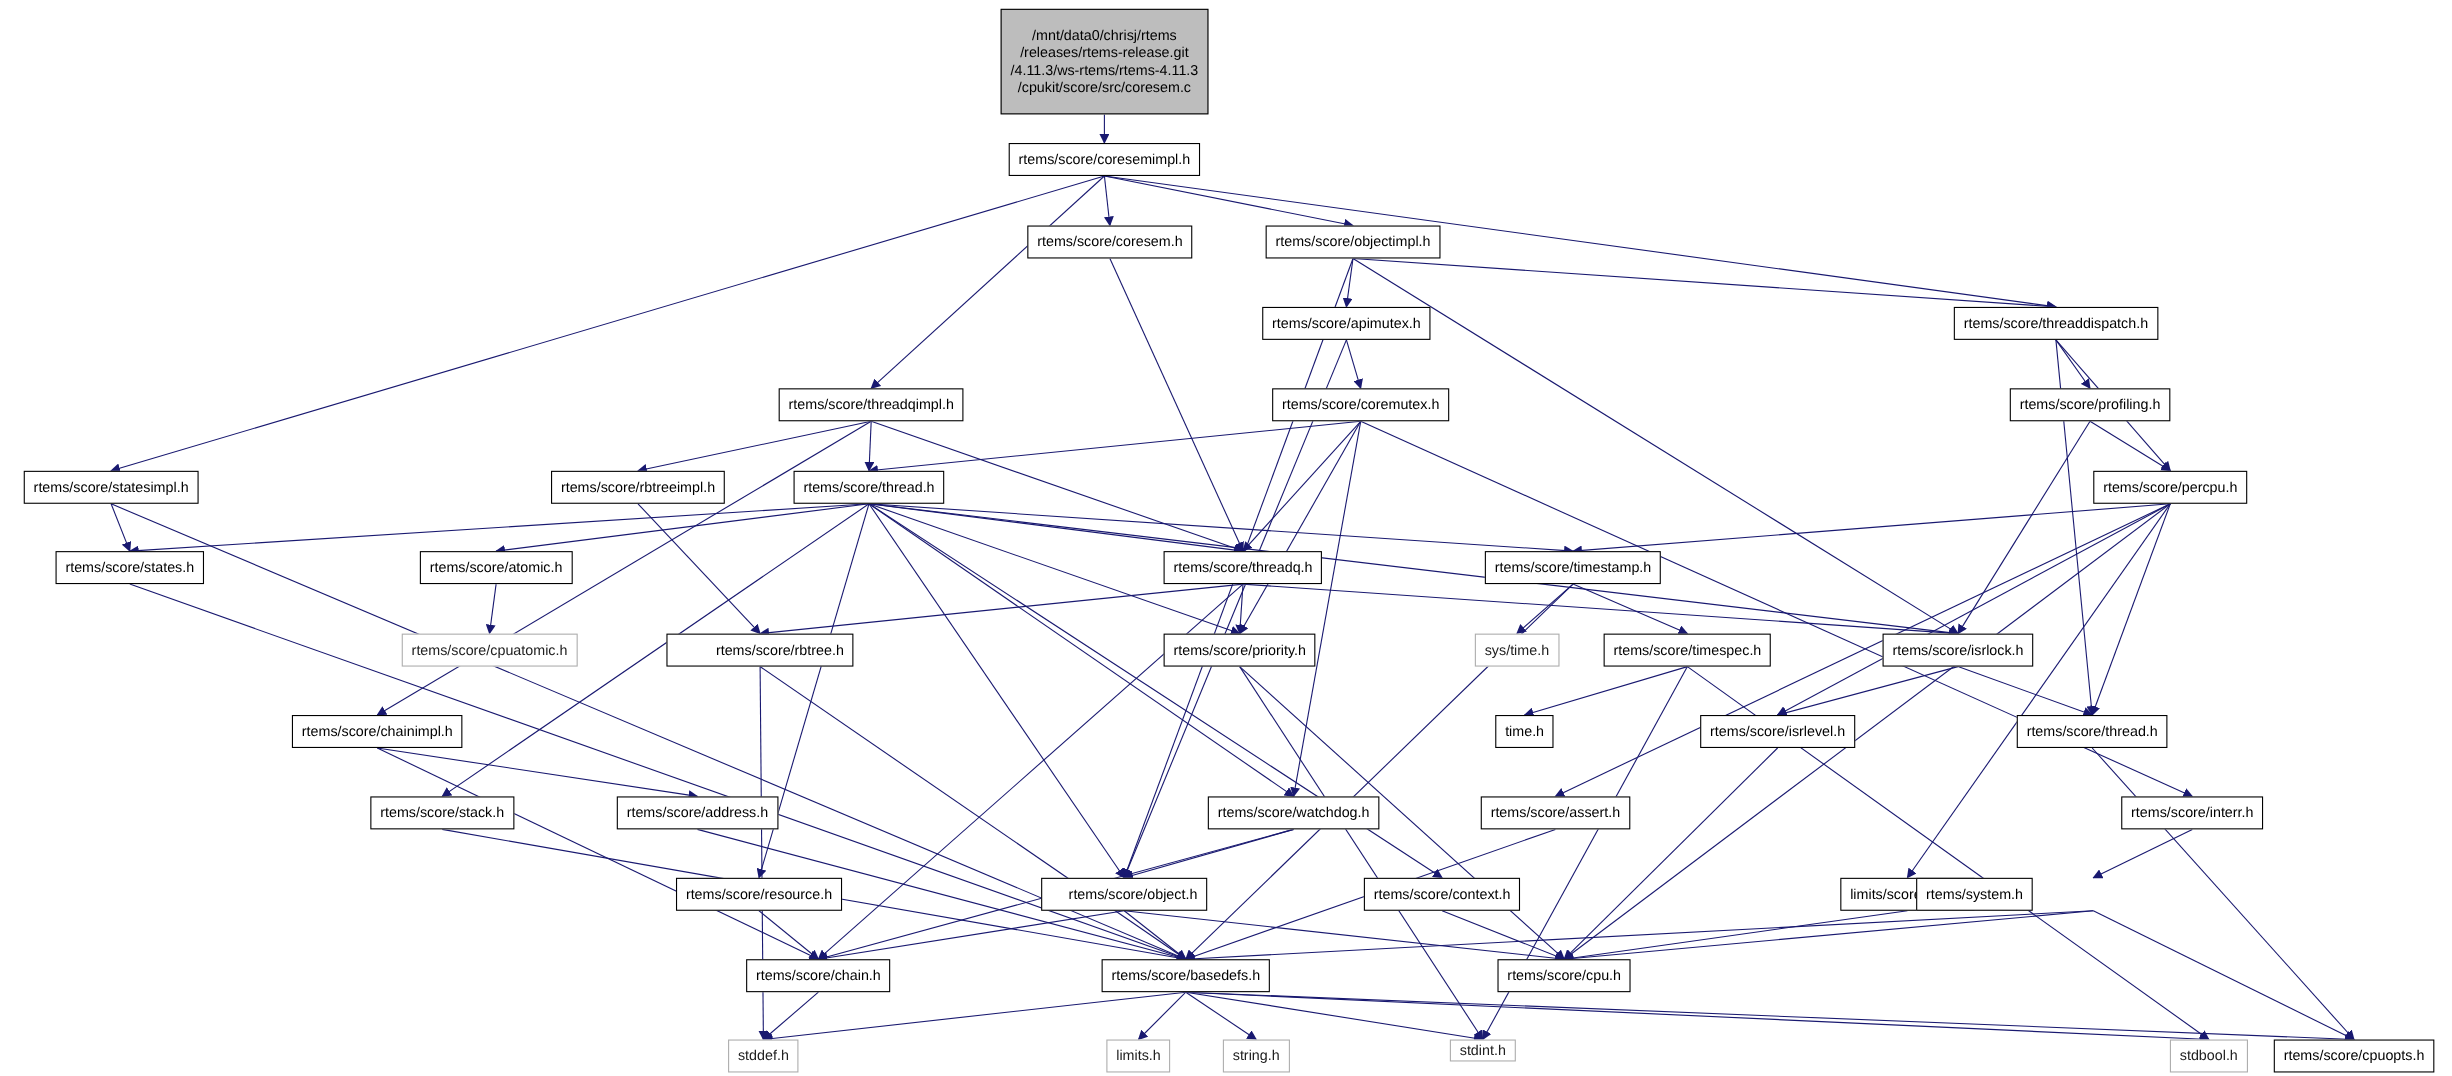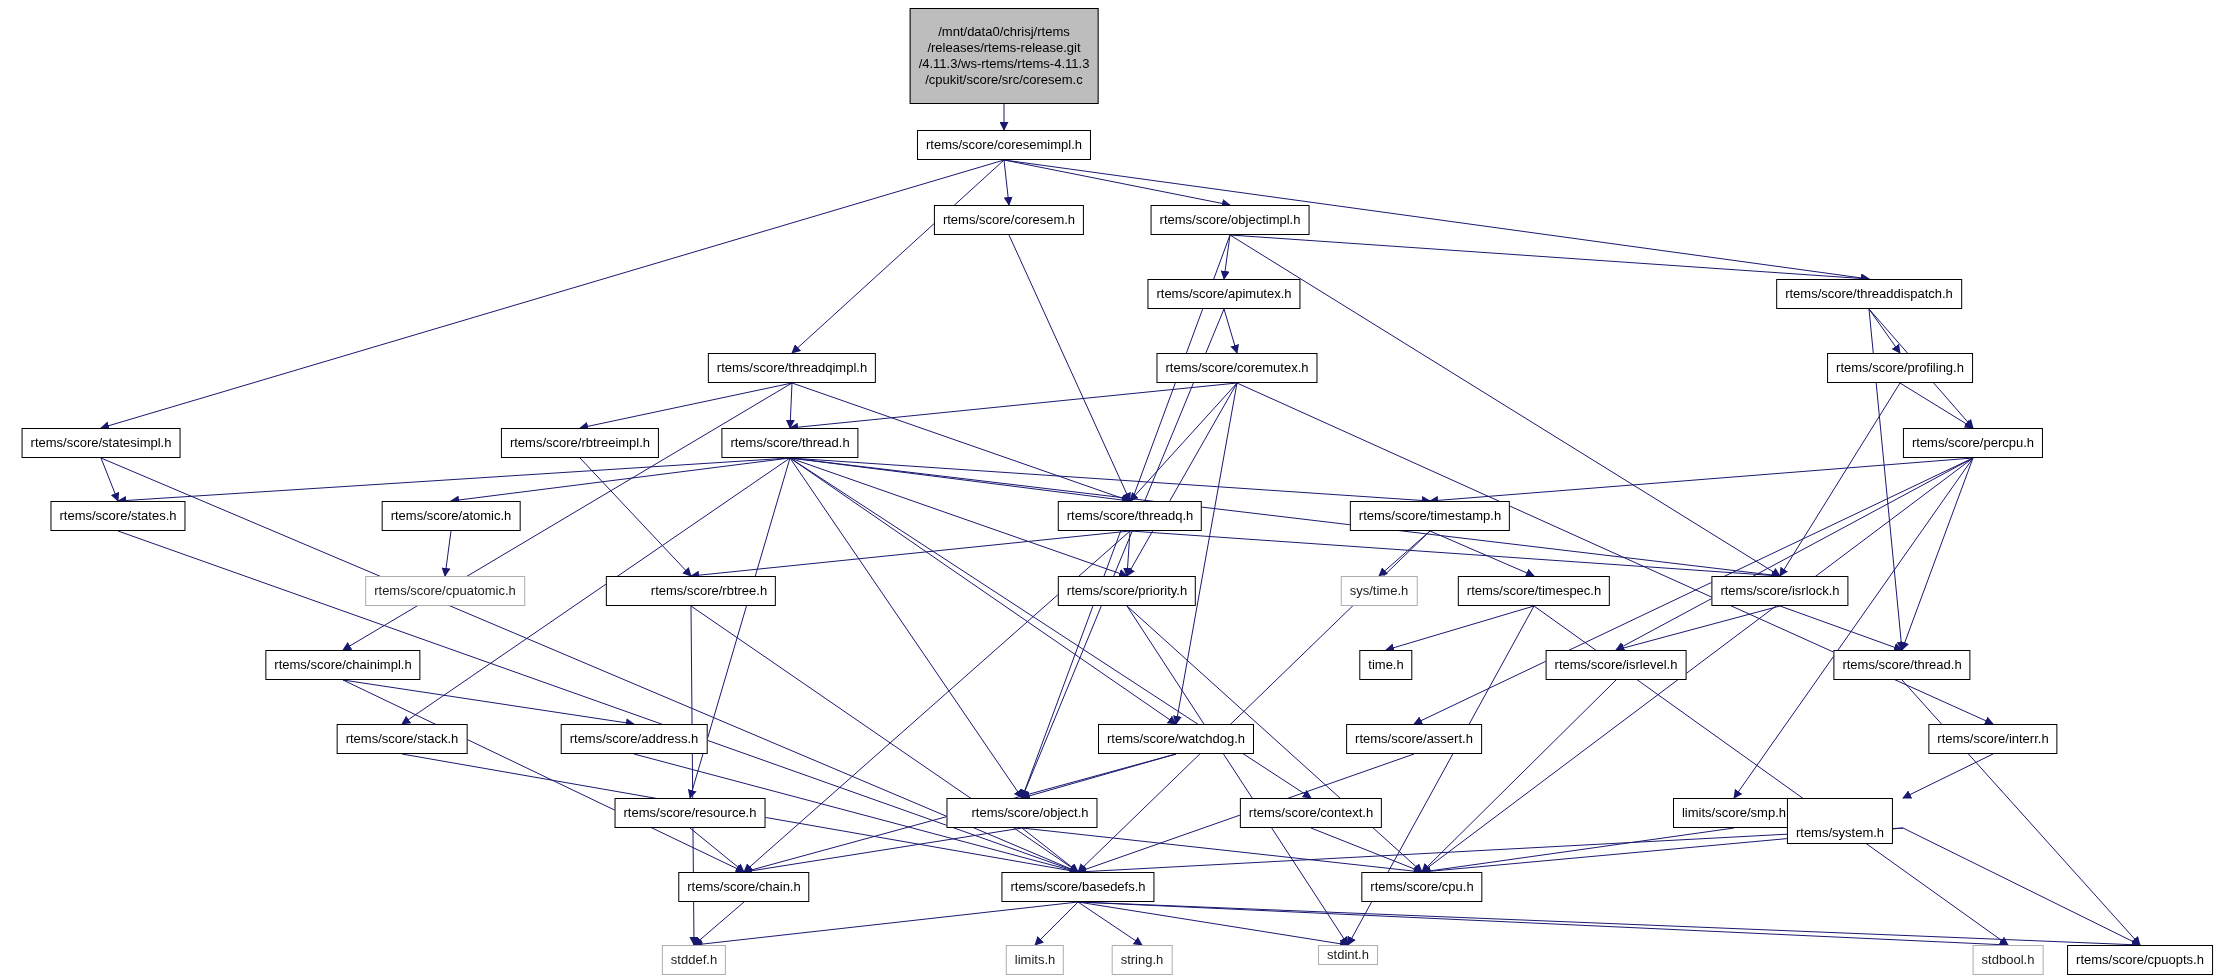--- a/index.html
+++ b/index.html
@@ -259,21 +259,21 @@
     </div>
     <div class="node normal" style="left: 1022px; top: 798px; height: 30px; padding-left: 24px;">
       <div>rtems/score/object.h</div>
     </div>
     <div class="node normal" style="left: 1311px; top: 798px; height: 30px;">
       <div>rtems/score/context.h</div>
     </div>
     <div class="node normal" style="left: 1734px; top: 798px; height: 30px;">
       <div>limits/score/smp.h</div>
     </div>
-    <div class="node normal" style="left: 1840px; top: 798px; height: 46px; justify-content: flex-end;">
+    <div class="node normal" style="left: 1795px; top: 798px; height: 30px;">
       <div>rtems/system.h</div>
     </div>
     <div class="node normal" style="left: 744px; top: 872px; height: 30px;">
       <div>rtems/score/chain.h</div>
     </div>
     <div class="node normal" style="left: 1078px; top: 872px; height: 30px;">
       <div>rtems/score/basedefs.h</div>
     </div>
     <div class="node normal" style="left: 1422px; top: 872px; height: 30px;">
       <div>rtems/score/cpu.h</div>

